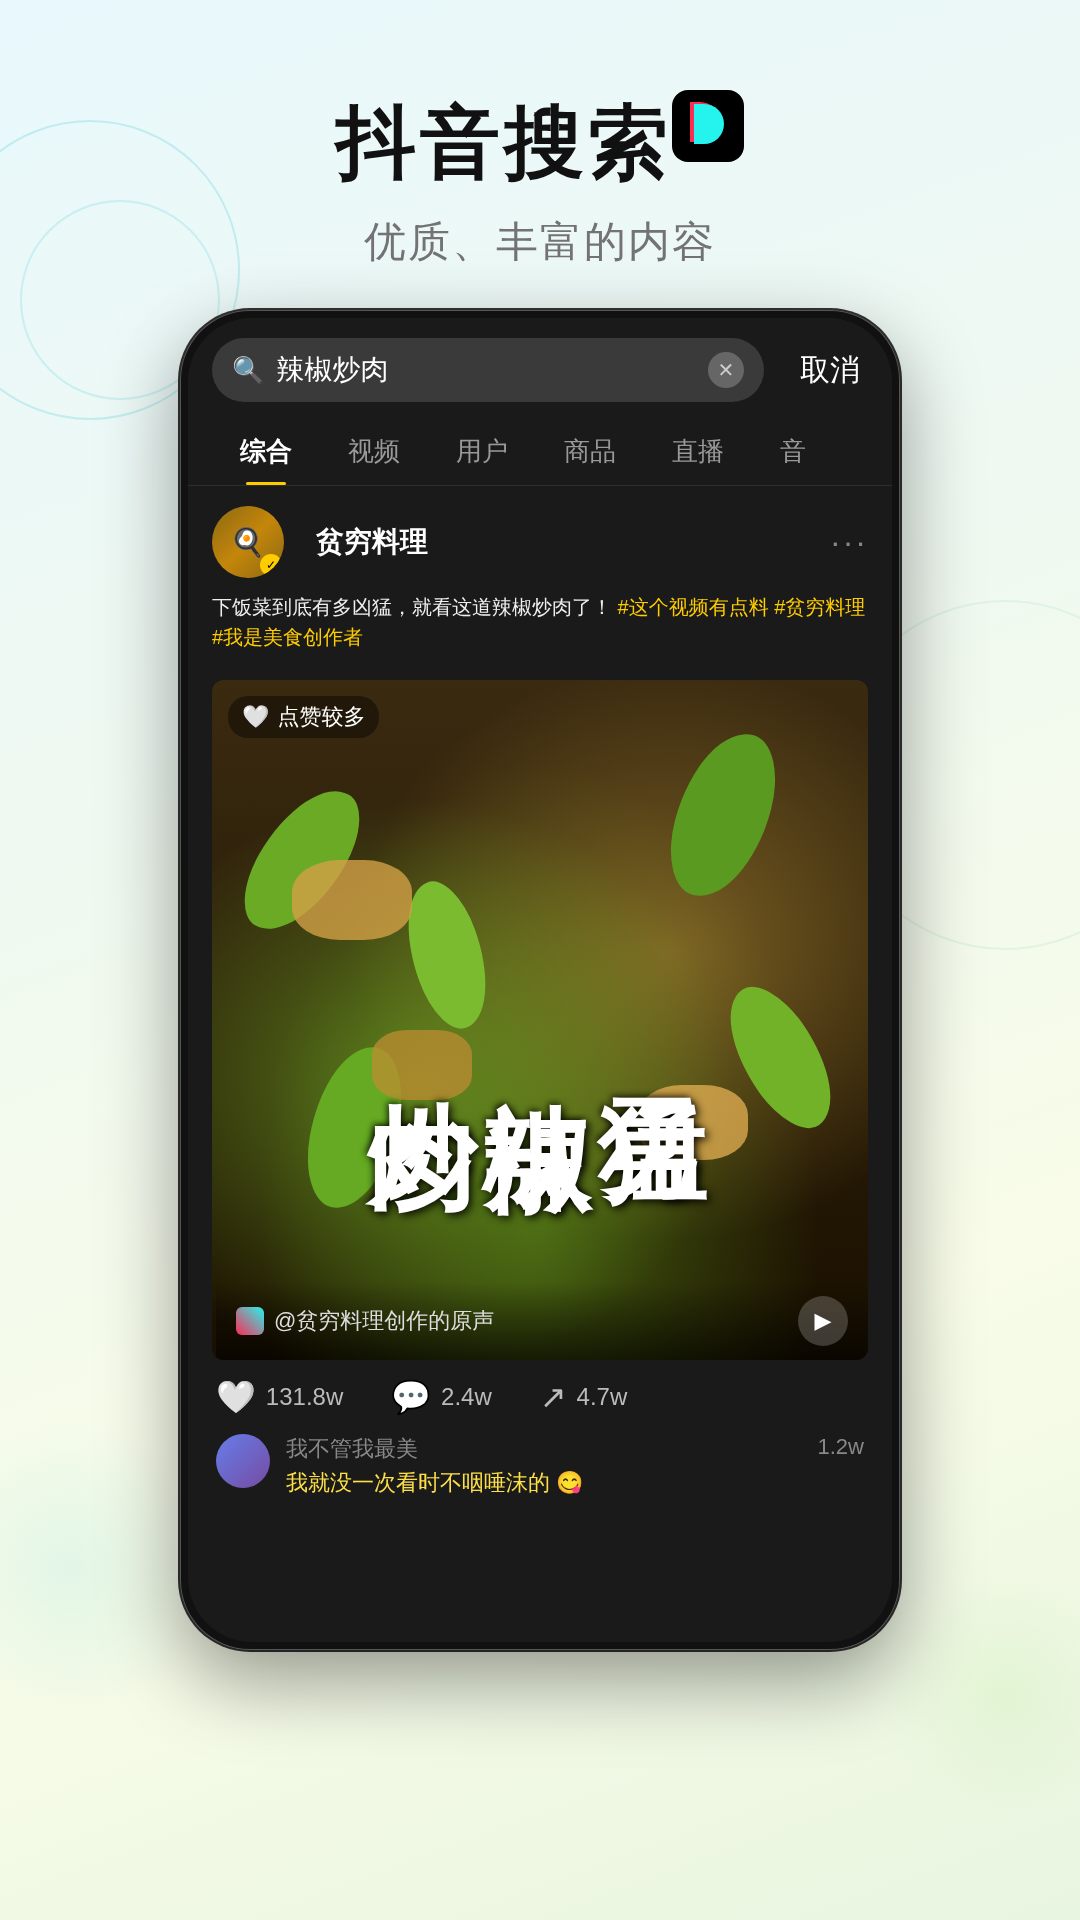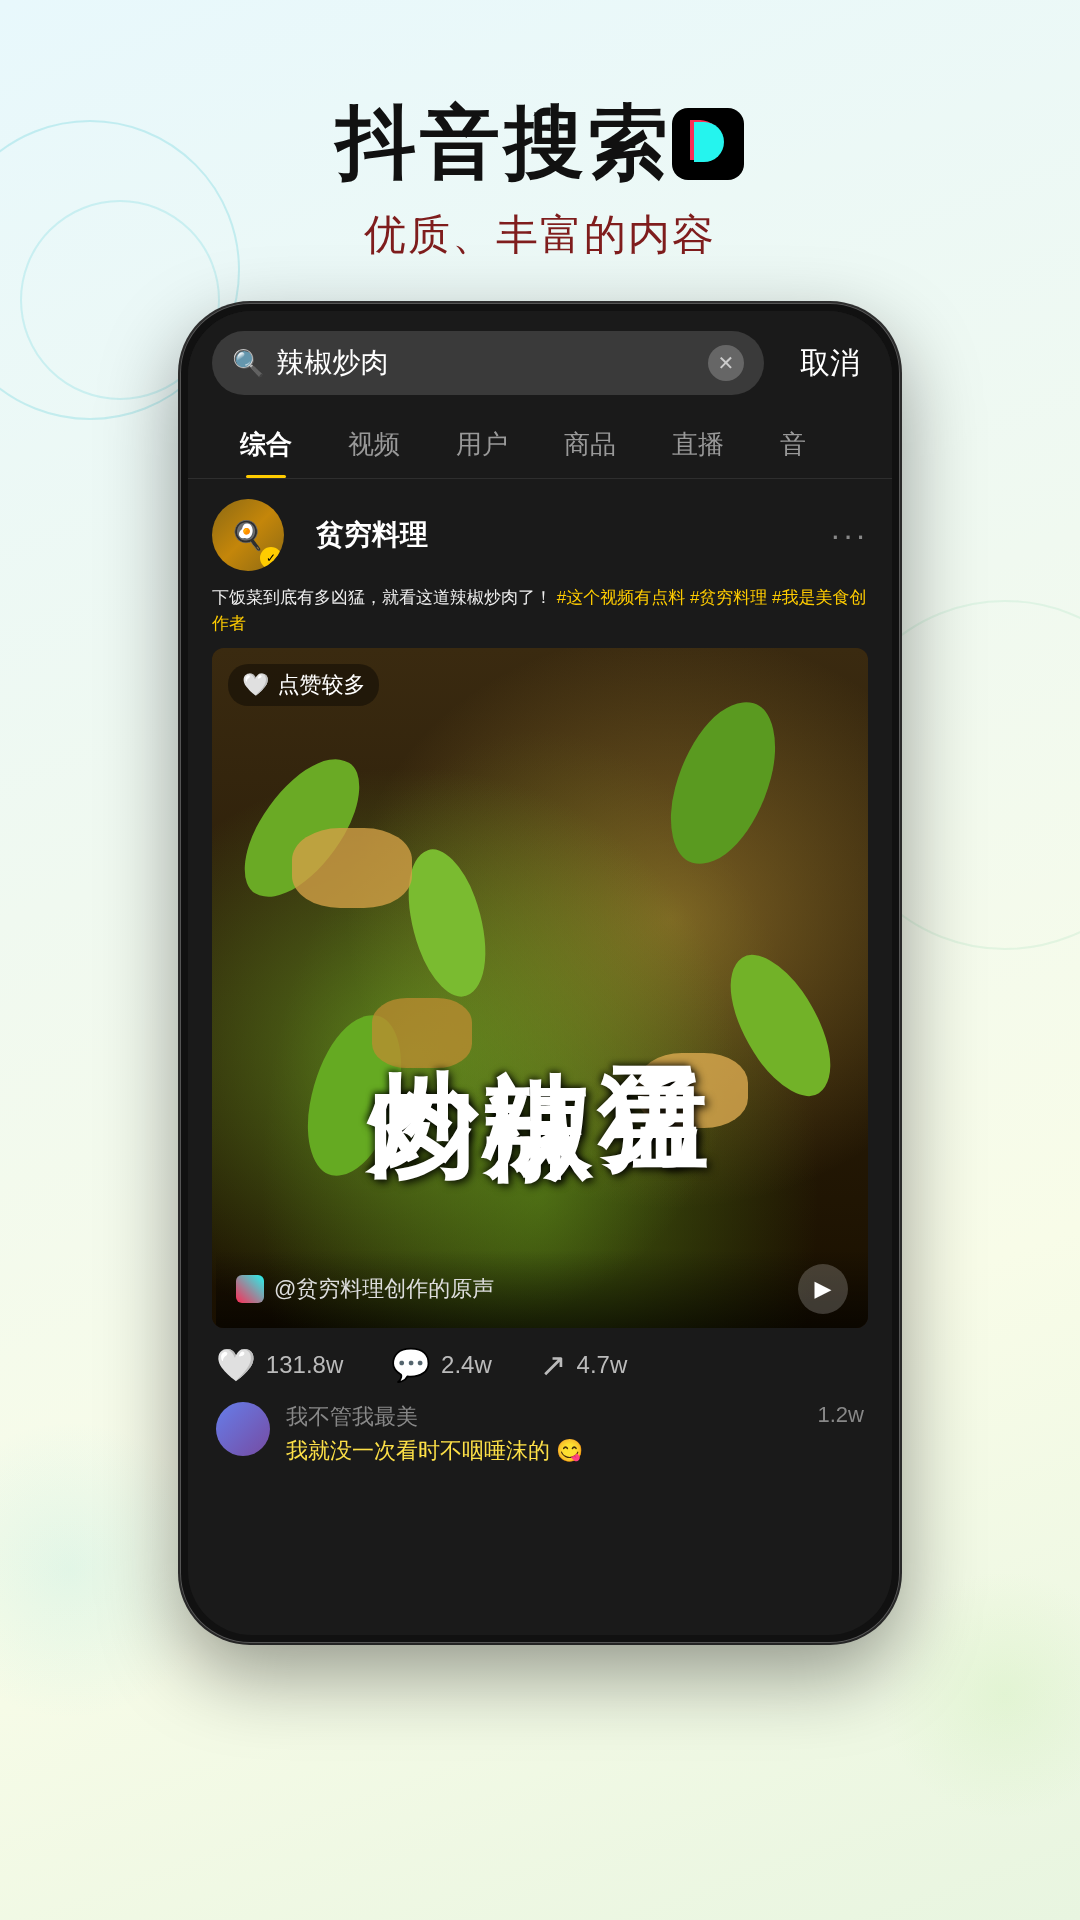--- a/index.html
+++ b/index.html
@@ -56,21 +56,21 @@
       padding-bottom: 40px;
       position: relative;
       z-index: 2;
     }
     .main-title {
       font-size: 80px;
       font-weight: 900;
       color: #111;
       letter-spacing: 4px;
       display: flex;
-      align-items: center;
+      align-items: flex-start;
       justify-content: center;
       gap: 0;
     }
     .tiktok-logo-icon {
       width: 72px;
       height: 72px;
       background: #000;
       border-radius: 16px;
       display: inline-flex;
       align-items: center;
@@ -89,22 +89,22 @@
     .tiktok-logo-icon::after {
       content: '';
       position: absolute;
       width: 30px; height: 40px;
       background: #25f4ee;
       border-radius: 0 20px 20px 0;
       left: 22px; top: 14px;
     }
     .subtitle {
       font-size: 42px;
-      color: #7f1d1d;
-      margin-top: 9px;
+      color: #737373;
+      margin-top: 16px;
       letter-spacing: 2px;
     }
 
     
     .phone-wrapper {
       display: flex;
       justify-content: center;
       align-items: flex-start;
       position: relative;
       z-index: 2;
@@ -248,23 +248,23 @@
     }
     .more-icon {
       color: #888;
       font-size: 32px;
       letter-spacing: 2px;
     }
 
     
     .post-text {
       color: #eee;
-      font-size: 17px;
+      font-size: 20px;
       line-height: 1.5;
-      margin-bottom: 12px;
+      margin-bottom: 28px;
     }
     .post-text .hashtag {
       color: #ffcc00;
     }
 
     
     .video-thumb {
       width: 100%;
       height: 680px;
       background: linear-gradient(180deg, #2a1a0a 0%, #1a0a00 100%);

